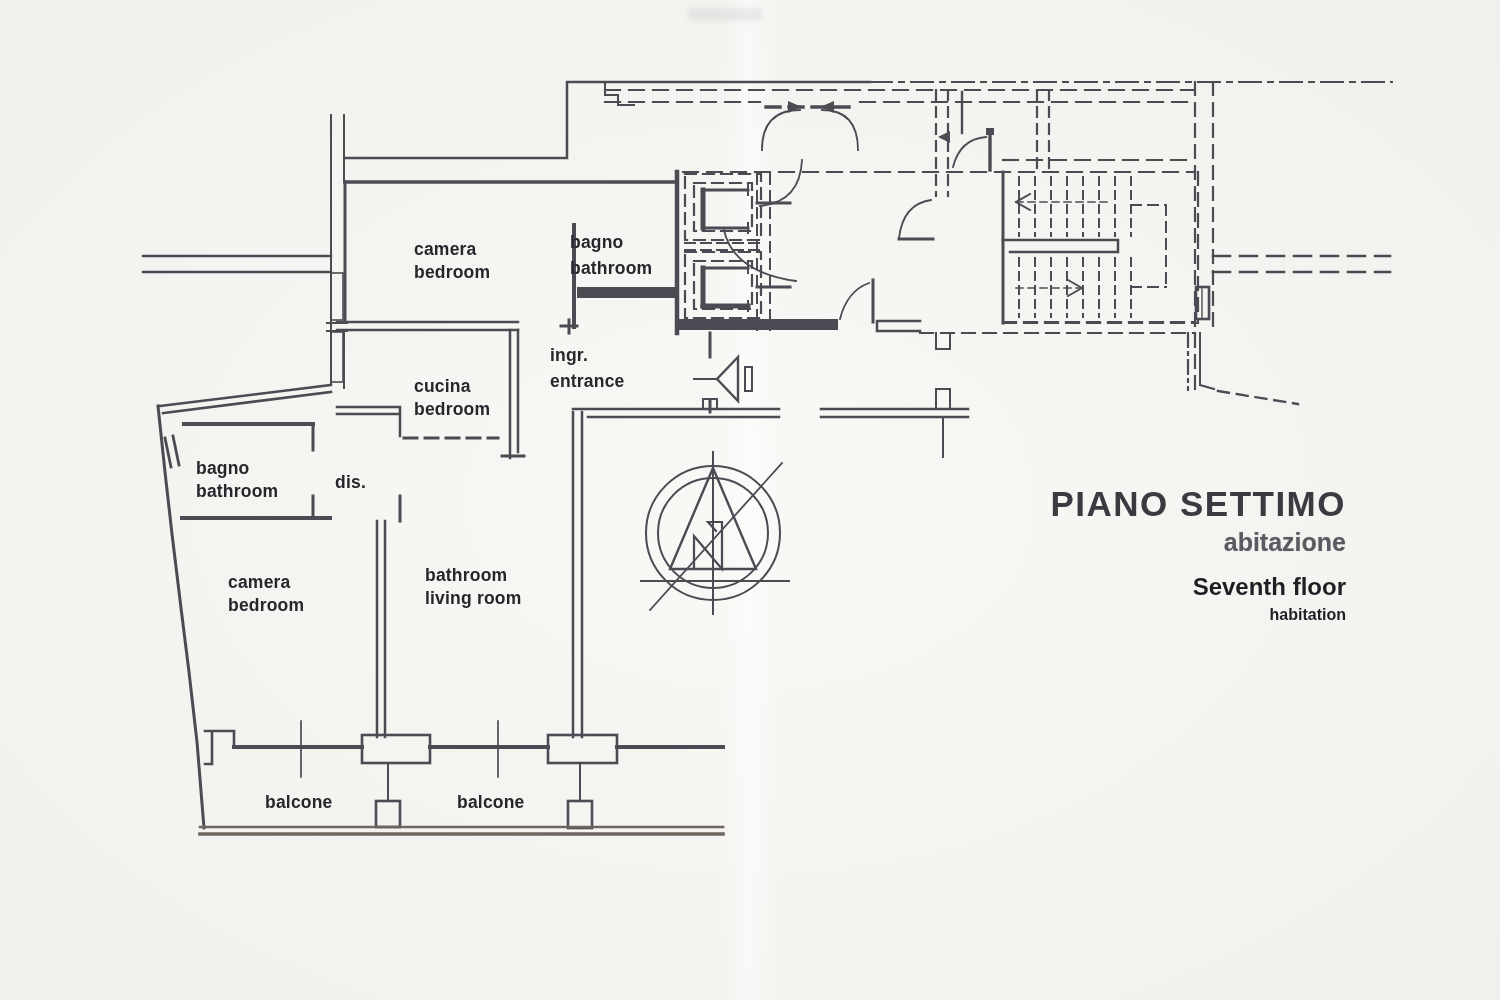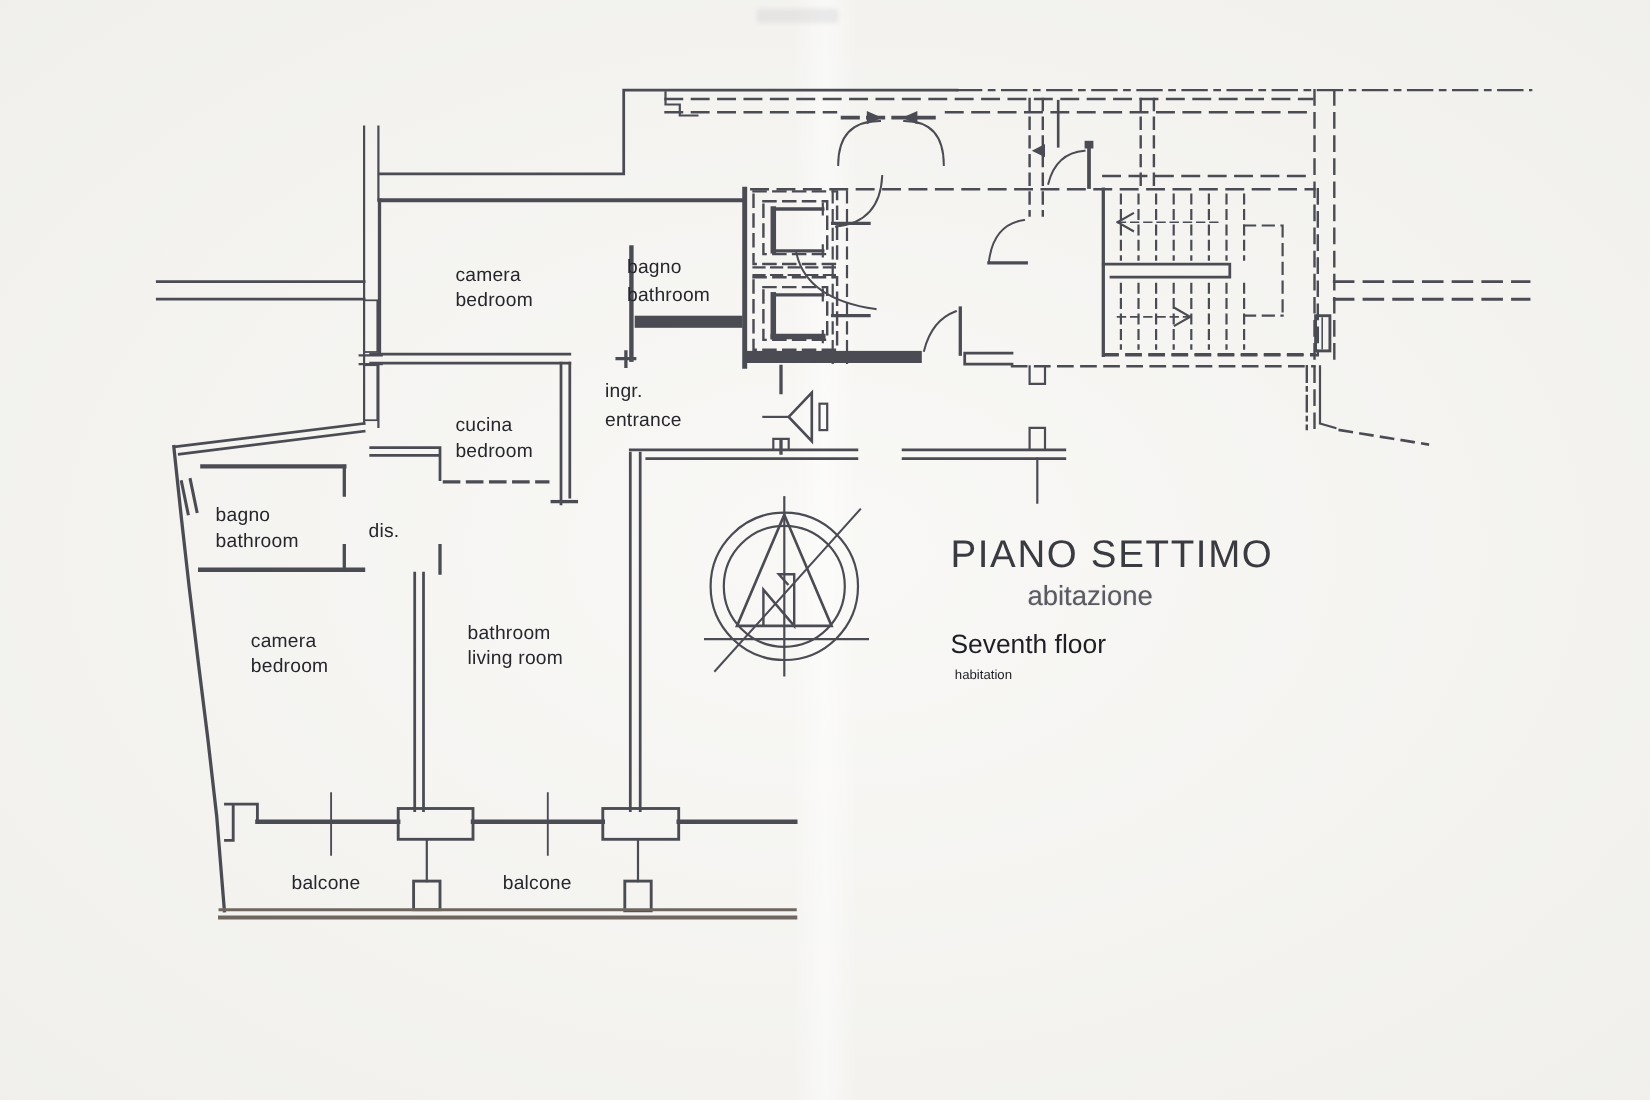--- a/index.html
+++ b/index.html
@@ -3,31 +3,32 @@
 <meta charset="utf-8">
 <style>
   html,body{margin:0;padding:0;background:#e9e9e7;}
   .page{
     position:relative;width:1500px;height:1000px;margin:0 auto;
     background:#f7f6f3;
     background-image:linear-gradient(90deg, rgba(255,255,255,0) 48%, rgba(255,255,255,.5) 50%, rgba(255,255,255,0) 52%),
                      radial-gradient(ellipse at 50% 50%, rgba(255,255,255,.25), rgba(210,210,205,.18));
     font-family:"Liberation Sans", sans-serif;
     overflow:hidden;
+    font-weight:bold;
   }
   .plan-svg{position:absolute;left:0;top:0;width:1500px;height:1000px;}
   .lbl{position:absolute;color:#26262c;font-size:17.5px;line-height:23px;letter-spacing:.2px;white-space:nowrap;}
   .lbl.center{text-align:left;}
   .smudge{position:absolute;left:688px;top:8px;width:74px;height:13px;background:rgba(130,130,140,.12);filter:blur(2px);border-radius:3px;}
-  .title-block{position:absolute;left:864px;top:484px;width:420px;}
+  .title-block{position:absolute;left:926px;top:484px;width:420px;text-align:right;}
   .tb-floor-it{font-size:35px;letter-spacing:1.5px;color:#3a3a41;}
   .tb-height{font-size:28px;color:#47474e;margin-top:3px;margin-left:13px;text-shadow:0 0 1px rgba(80,80,90,.45);}
   .tb-use-it{font-size:25px;color:#5a5a63;margin-top:4px;margin-left:70px;text-shadow:0 0 1px rgba(90,90,100,.4);}
   .tb-floor-en{font-size:24px;color:#1e1e24;margin-top:16px;margin-left:0;}
-  .tb-use-en{font-size:12px;color:#1e1e24;margin-top:5px;margin-left:4px;}
+  .tb-use-en{font-size:16px;color:#1e1e24;margin-top:5px;margin-left:4px;}
 </style>
 </head>
 <body>
 
 <div class="page">
 
   <div class="smudge"></div>
 
   <svg class="plan-svg" viewBox="0 0 1500 1000" fill="none" stroke="#4b4b54" stroke-linecap="square">
 

